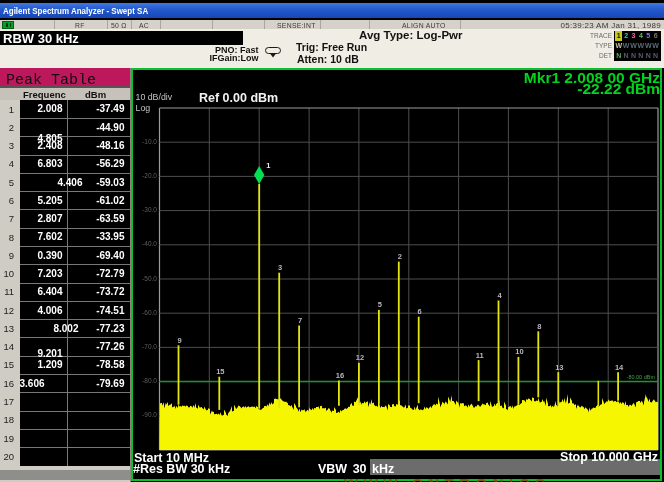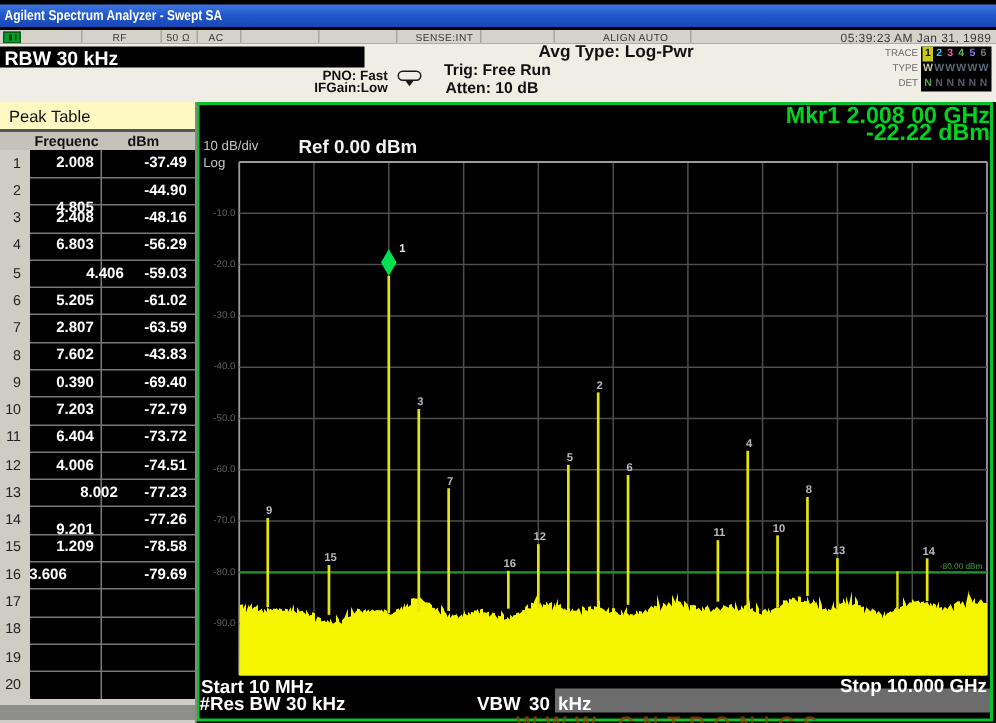--- a/index.html
+++ b/index.html
@@ -13,21 +13,21 @@
 #rbwbar { position:absolute; left:0; top:1.5px; width:243px; height:14.5px; background:#000; color:#fff; font-size:13px; font-weight:bold; padding-left:3px; }
 .htxt { position:absolute; font-weight:bold; color:#111; }
 #screen { position:absolute; left:131px; top:68px; width:531px; height:412.5px; background:#000;
   border:2.5px solid #0ac02c; }
 #mkr { position:absolute; right:0px; top:1.5px; text-align:right; color:#00d41e; font-weight:bold; font-size:15.5px; line-height:11.8px; }
 #plotsvg { position:absolute; left:-133.5px; top:-70.5px; }
 #botbar { position:absolute; left:0px; bottom:0px; width:526px; height:29px; color:#fff; font-weight:bold; font-size:12.5px; }
 #grayband { position:absolute; left:237px; top:9.5px; width:290px; height:15.5px; background:#6c6c6c; }
 #wm { position:absolute; left:344px; top:474.5px; color:#8d4509; font-size:15px; font-weight:bold; letter-spacing:5.5px; opacity:0.8; }
 #panel { position:absolute; left:0; top:68px; width:131px; height:414px; background:#cfccc4; border-right:1px solid #8a867e; }
-#ptitle { position:absolute; left:0; top:0; width:100%; height:20px; background:#fef9c3; color:#111; font-size:11px; padding:3.5px 0 0 6px; border-bottom:2px solid #555; }
+#ptitle { position:absolute; left:0; top:0; width:100%; height:20px; background:#be185d; color:#111; font-size:15px; padding:3.5px 0 0 6px; border-bottom:2px solid #555;font-family:Liberation Mono, monospace; }
 #phead { position:absolute; left:0; top:20px; width:100%; height:12.3px; background:#c6c2ba; font-size:9.5px; font-weight:bold; color:#111; }
 #tbl { position:absolute; left:19.5px; top:32.3px; width:110px; height:365.6px; background:#000; }
 .tv { position:absolute; color:#fff; font-size:10px; font-weight:bold; text-align:right; }
 .pnum { position:absolute; left:0; width:14px; font-size:9.5px; color:#222; text-align:right; }
 #pfoot { position:absolute; left:0px; top:402px; width:130px; height:10px; background:#8e8e8a; }
 </style></head>
 <body>
 <div id="titlebar">
     <span>Agilent Spectrum Analyzer - Swept SA</span>
   </div>
@@ -189,21 +189,21 @@
 <div class="tv" style="top:39.8px;left:49px;width:56px;">-48.16</div>
 <div class="tv" style="top:58.0px;left:0;width:43px;">6.803</div>
 <div class="tv" style="top:58.0px;left:49px;width:56px;">-56.29</div>
 <div class="tv" style="top:76.3px;left:0;width:63px;">4.406</div>
 <div class="tv" style="top:76.3px;left:49px;width:56px;">-59.03</div>
 <div class="tv" style="top:94.6px;left:0;width:43px;">5.205</div>
 <div class="tv" style="top:94.6px;left:49px;width:56px;">-61.02</div>
 <div class="tv" style="top:112.9px;left:0;width:43px;">2.807</div>
 <div class="tv" style="top:112.9px;left:49px;width:56px;">-63.59</div>
 <div class="tv" style="top:131.2px;left:0;width:43px;">7.602</div>
-<div class="tv" style="top:131.2px;left:49px;width:56px;">-43.83</div>
+<div class="tv" style="top:131.2px;left:49px;width:56px;">-33.95</div>
 <div class="tv" style="top:149.4px;left:0;width:43px;">0.390</div>
 <div class="tv" style="top:149.4px;left:49px;width:56px;">-69.40</div>
 <div class="tv" style="top:167.7px;left:0;width:43px;">7.203</div>
 <div class="tv" style="top:167.7px;left:49px;width:56px;">-72.79</div>
 <div class="tv" style="top:186.0px;left:0;width:43px;">6.404</div>
 <div class="tv" style="top:186.0px;left:49px;width:56px;">-73.72</div>
 <div class="tv" style="top:204.3px;left:0;width:43px;">4.006</div>
 <div class="tv" style="top:204.3px;left:49px;width:56px;">-74.51</div>
 <div class="tv" style="top:222.6px;left:0;width:59px;">8.002</div>
 <div class="tv" style="top:222.6px;left:49px;width:56px;">-77.23</div>

